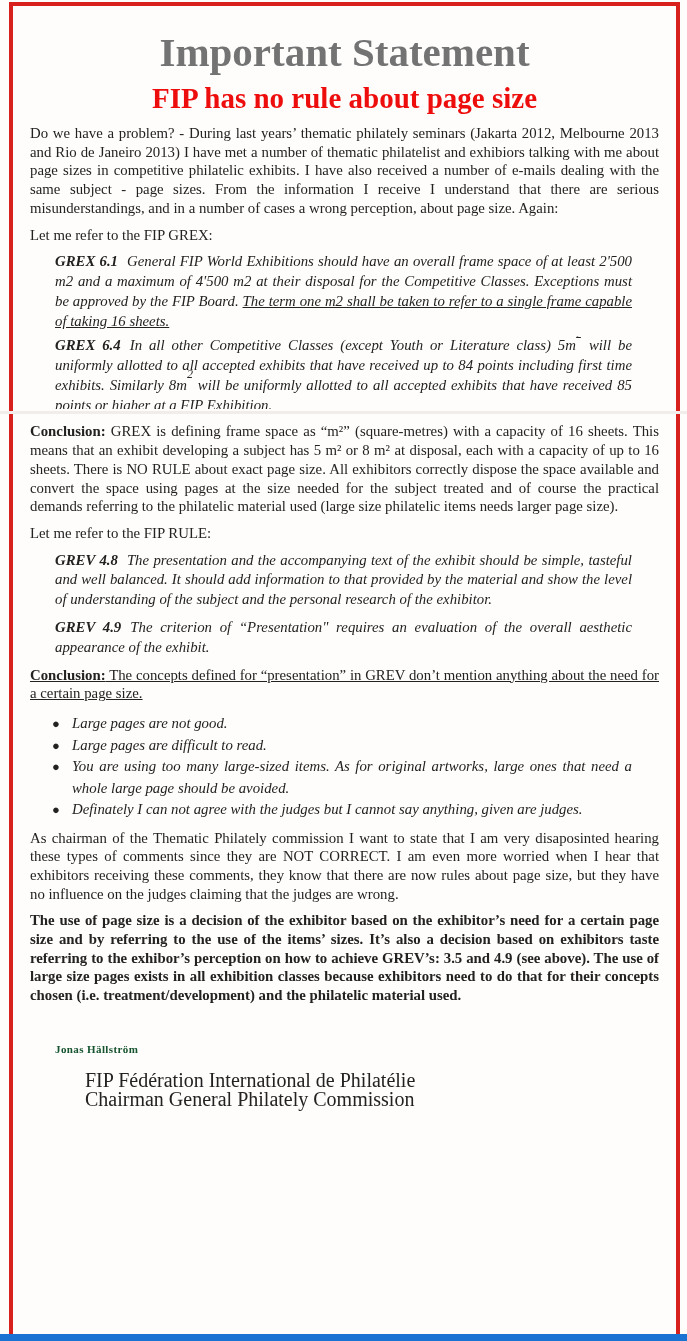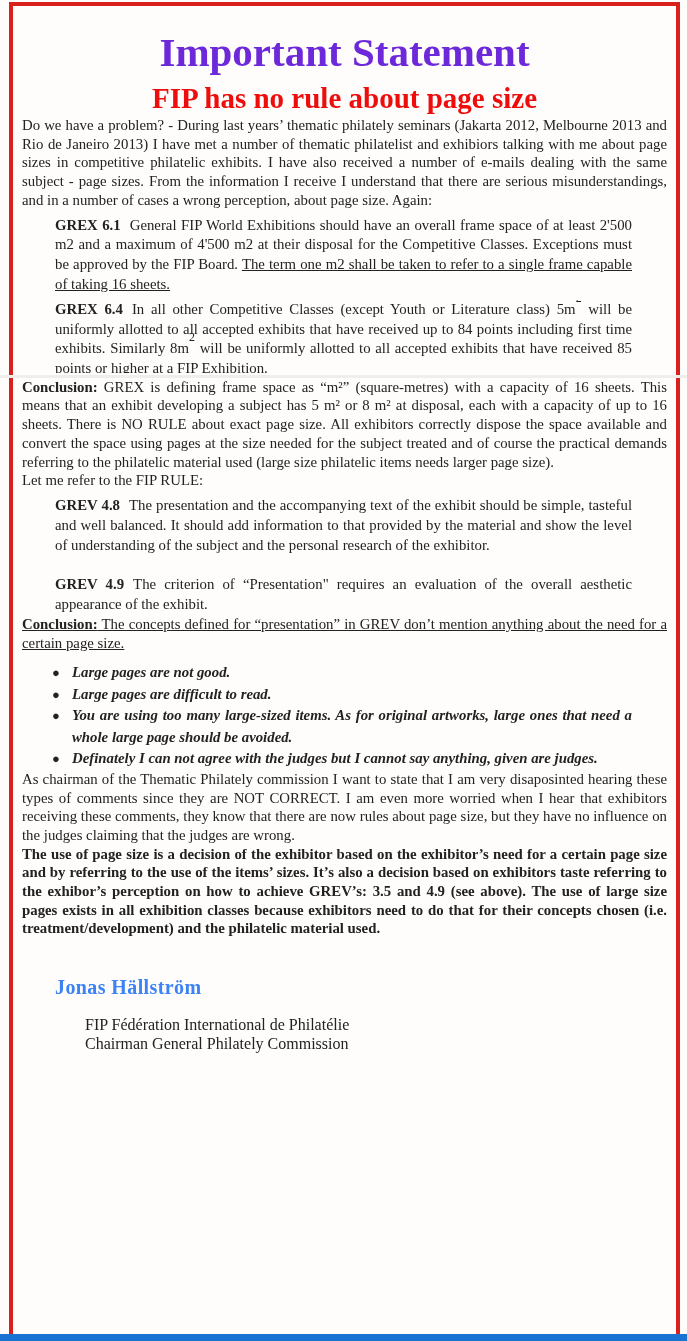--- a/index.html
+++ b/index.html
@@ -30,48 +30,49 @@
     position: relative;
     z-index: 2;
     padding: 8px 20px 0 22px;
   }
   h1.doc-title {
     margin: 20px 0 0 0;
     text-align: center;
     font-size: 41px;
     line-height: 48px;
     font-weight: bold;
-    color: #6d28d9;
+    color: #737373;
   }
   h2.doc-subtitle {
     margin: 4px 0 0 0;
     text-align: center;
     font-size: 29px;
     line-height: 36px;
     font-weight: bold;
     color: #ee0d0d;
   }
   p.body-text {
-    margin: 0;
+    margin: 8px;
     font-size: 14.8px;
     line-height: 18.7px;
     text-align: justify;
   }
   .intro { margin-top: 32px; }
   .statement {
     margin-top: 19px;
     text-align: center;
     font-size: 15px;
     line-height: 19px;
   }
   .statement .b { font-weight: bold; }
   .lead { margin-top: 33px; text-align: left; }
   .lead-grev { margin-top: 21px; }
   .quote {
     margin: 6px 35px 0 33px;
+    font-style: italic;
     font-size: 14.8px;
     line-height: 19.8px;
     text-align: justify;
   }
   .quote .q-label { font-weight: bold; margin-right: 9px; }
   .quote-64-wrap { height: 73px; overflow: hidden; margin-top: 5px; }
   .quote-64-wrap .quote { margin-top: 0; }
   .u { text-decoration: underline; }
   sup.raised { font-size: 12px; line-height: 0; position: relative; top: -6px; }
   .seam {
@@ -91,66 +92,67 @@
     font-style: italic;
     font-size: 14.8px;
     line-height: 21.5px;
     text-align: justify;
   }
   .bullet {
     flex: 0 0 20px;
     font-style: normal;
     font-size: 13px;
   }
-  .comment-text { flex: 1; font-weight: bold; }
+  .comment-text { flex: 1; }
   .closing-1 { margin-top: 23px; }
   .closing-2 { margin-top: 13px; font-weight: bold; }
   .signature-name {
     margin: 38px 0 0 33px;
-    font-size: 20px;
+    font-size: 11px;
     font-weight: bold;
     letter-spacing: 0.4px;
-    color: #3b82f6;
+    color: #14532d;
   }
   .signature-block {
     margin: 16px 0 0 63px;
-    font-size: 16px;
+    font-size: 20px;
     line-height: 19px;
   }
 </style>
 </head>
 <body>
 
 <div class="page">
   <div class="frame"></div>
 
   <div class="content">
 
     <h1 class="doc-title">Important Statement</h1>
     <h2 class="doc-subtitle">FIP has no rule about page size</h2>
 
     <p class="body-text intro">Do we have a problem? - During last years’ thematic philately seminars (Jakarta 2012, Melbourne 2013 and Rio de Janeiro 2013) I have met a number of thematic philatelist and exhibiors talking with me about page sizes in competitive philatelic exhibits. I have also received a number of e-mails dealing with the same subject - page sizes. From the information I receive I understand that there are serious misunderstandings, and in a number of cases a wrong perception, about page size. Again:</p>
 
 
+    <p class="body-text lead">Let me refer to the FIP GREX:</p>
 
     <p class="quote"><span class="q-label">GREX 6.1</span><span>General FIP World Exhibitions should have an overall frame space of at least 2'500 m2 and a maximum of 4'500 m2 at their disposal for the Competitive Classes. Exceptions must be approved by the FIP Board. </span><span class="u">The term one m2 shall be taken to refer to a single frame capable of taking 16 sheets.</span></p>
 
     <div class="quote-64-wrap">
       <p class="quote"><span class="q-label">GREX 6.4</span><span>In all other Competitive Classes (except Youth or Literature class) 5m</span><sup class="raised">2</sup><span> will be uniformly allotted to all accepted exhibits that have received up to 84 points including first time exhibits. Similarly 8m</span><sup class="raised">2</sup><span> will be uniformly allotted to all accepted exhibits that have received 85 points or higher at a FIP Exhibition.</span></p>
     </div>
 
     <div class="seam"></div>
 
     <p class="body-text conclusion1"><span class="c-label">Conclusion:</span><span> GREX is defining frame space as “m²” (square-metres) with a capacity of 16 sheets. This means that an exhibit developing a subject has 5 m² or 8 m² at disposal, each with a capacity of up to 16 sheets. There is NO RULE about exact page size. All exhibitors correctly dispose the space available and convert the space using pages at the size needed for the subject treated and of course the practical demands referring to the philatelic material used (large size philatelic items needs larger page size).</span></p>
 
     <p class="body-text lead lead-grev">Let me refer to the FIP RULE:</p>
 
     <p class="quote"><span class="q-label">GREV 4.8</span><span>The presentation and the accompanying text of the exhibit should be simple, tasteful and well balanced. It should add information to that provided by the material and show the level of understanding of the subject and the personal research of the exhibitor.</span></p>
 
-    <p class="quote" style="margin-top:20px"><span class="q-label">GREV 4.9</span><span>The criterion of “Presentation" requires an evaluation of the overall aesthetic appearance of the exhibit.</span></p>
+    <p class="quote" style="margin-top:8px"><span class="q-label">GREV 4.9</span><span>The criterion of “Presentation" requires an evaluation of the overall aesthetic appearance of the exhibit.</span></p>
 
     <p class="body-text conclusion2"><span class="c-label">Conclusion:</span><span> The concepts defined for “presentation” in GREV don’t mention anything about the need for a certain page size.</span></p>
 
 
     <div class="comments-list">
       <div class="comment-item">
           <span class="bullet">●</span>
           <span class="comment-text">Large pages are not good.</span>
         </div>
       <div class="comment-item">

